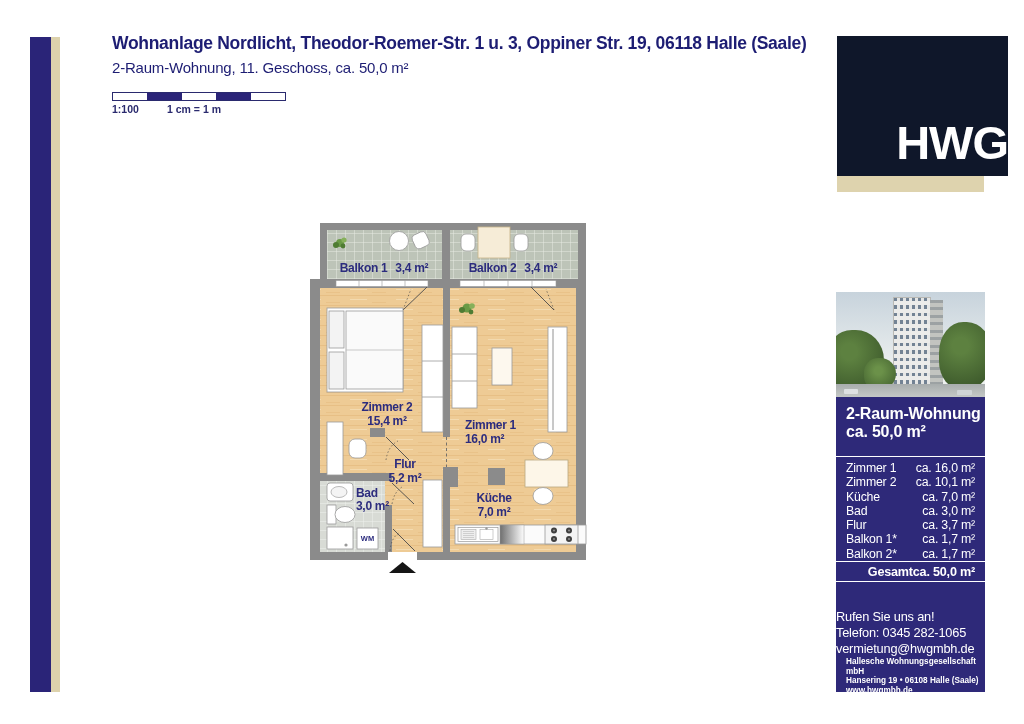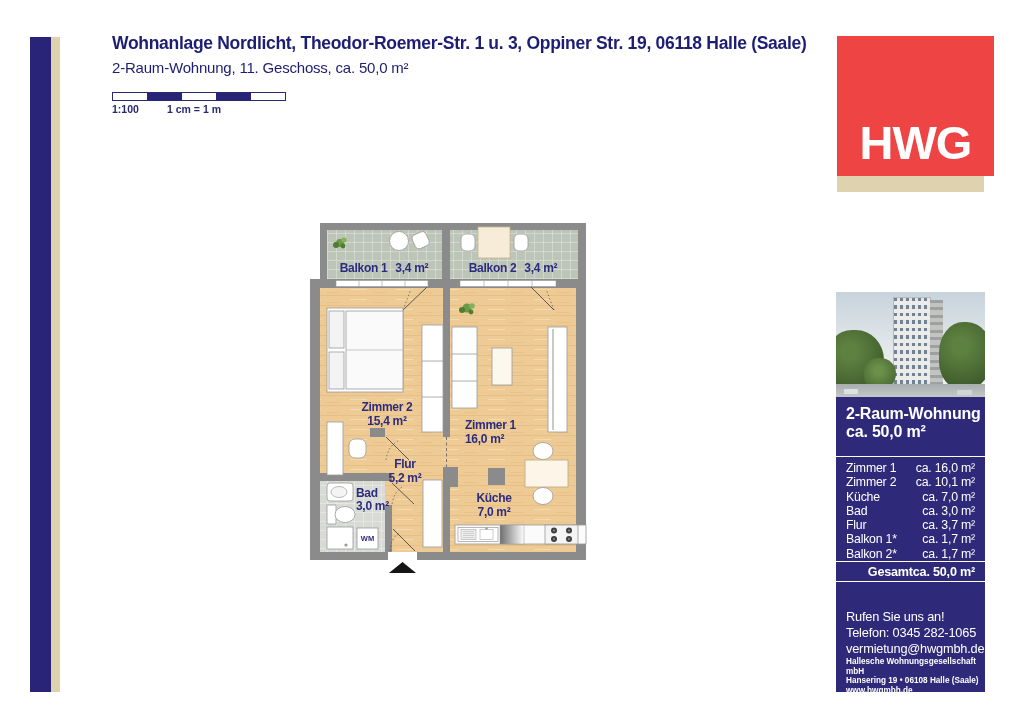--- a/index.html
+++ b/index.html
@@ -17,22 +17,22 @@
   .doc-subtitle{left:112px;top:59px;width:600px;font-size:15px;color:#1d1d73;letter-spacing:-0.2px;}
 
   
   .scalebar{left:112px;top:92px;width:172px;height:7px;border:1px solid #2a2a6e;display:flex;}
   .scalebar .seg{flex:1;height:100%;}
   .seg.w{background:#ffffff;} .seg.b{background:#2a2478;}
   .scale-ratio{left:112px;top:103px;font-size:10.5px;font-weight:bold;color:#2a2a6e;}
   .scale-equiv{left:167px;top:103px;font-size:10.5px;font-weight:bold;color:#2a2a6e;}
 
   
-  .logo{left:837px;top:36px;width:157px;height:140px;background:#ef4444;
-        display:flex;align-items:flex-end;justify-content:center;}
+  .logo{left:837px;top:36px;width:171px;height:140px;background:#0f172a;
+        display:flex;align-items:flex-end;justify-content:flex-end;}
   .logo-text{color:#fff;font-size:47px;font-weight:bold;letter-spacing:-1px;line-height:1;
              padding-bottom:10px;}
   .logo-beige{left:837px;top:176px;width:147px;height:16px;background:#ded3ae;}
 
   
   .photo{left:836px;top:292px;width:149px;height:105px;overflow:hidden;}
   .photo>div{position:absolute;}
   .sky{inset:0;background:linear-gradient(180deg,#c7d3dc,#eef1f0 75%);}
   .tower-front{left:57px;top:5px;width:36px;height:94px;background:#ececea;border:1px solid #b8b8b4;
     background-image:
@@ -51,21 +51,21 @@
   
   .panel{left:836px;top:397px;width:149px;height:295px;background:#2e2979;color:#fff;}
   .panel .abs{position:absolute;}
   .panel-title{left:10px;top:8px;font-size:16px;font-weight:bold;line-height:17.5px;letter-spacing:-0.2px;}
   .sep{left:0;width:149px;height:1px;background:#ffffff;}
   .sep1{top:59px;} .sep2{top:164px;} .sep3{top:184px;}
   .panel-list{left:10px;top:64px;width:129px;}
   .prow{display:flex;justify-content:space-between;font-size:12.3px;line-height:14.3px;letter-spacing:-0.2px;}
   .gesamt{left:10px;top:167px;width:129px;display:flex;justify-content:flex-end;
           font-size:12.6px;font-weight:bold;line-height:16px;letter-spacing:-0.2px;}
-  .contact-big{left:10px;top:212px;width:135px;font-size:12.8px;line-height:16px;letter-spacing:-0.2px;}
+  .contact-big{left:0;top:212px;width:135px;font-size:12.8px;line-height:16px;letter-spacing:-0.2px;}
   .contact-small{left:10px;top:260px;width:135px;font-size:8.2px;font-weight:bold;line-height:9.6px;}
 
   
   .footer-note{left:110px;top:686px;width:700px;font-size:7.6px;font-weight:bold;color:#2a2a7a;}
 
   
   .plan{left:300px;top:215px;width:300px;height:365px;}
   .plan svg{position:absolute;left:0;top:0;}
   .plan-label{position:absolute;font-size:12px;font-weight:bold;color:#2c2c7e;
               letter-spacing:-0.3px;line-height:13.5px;white-space:nowrap;}

